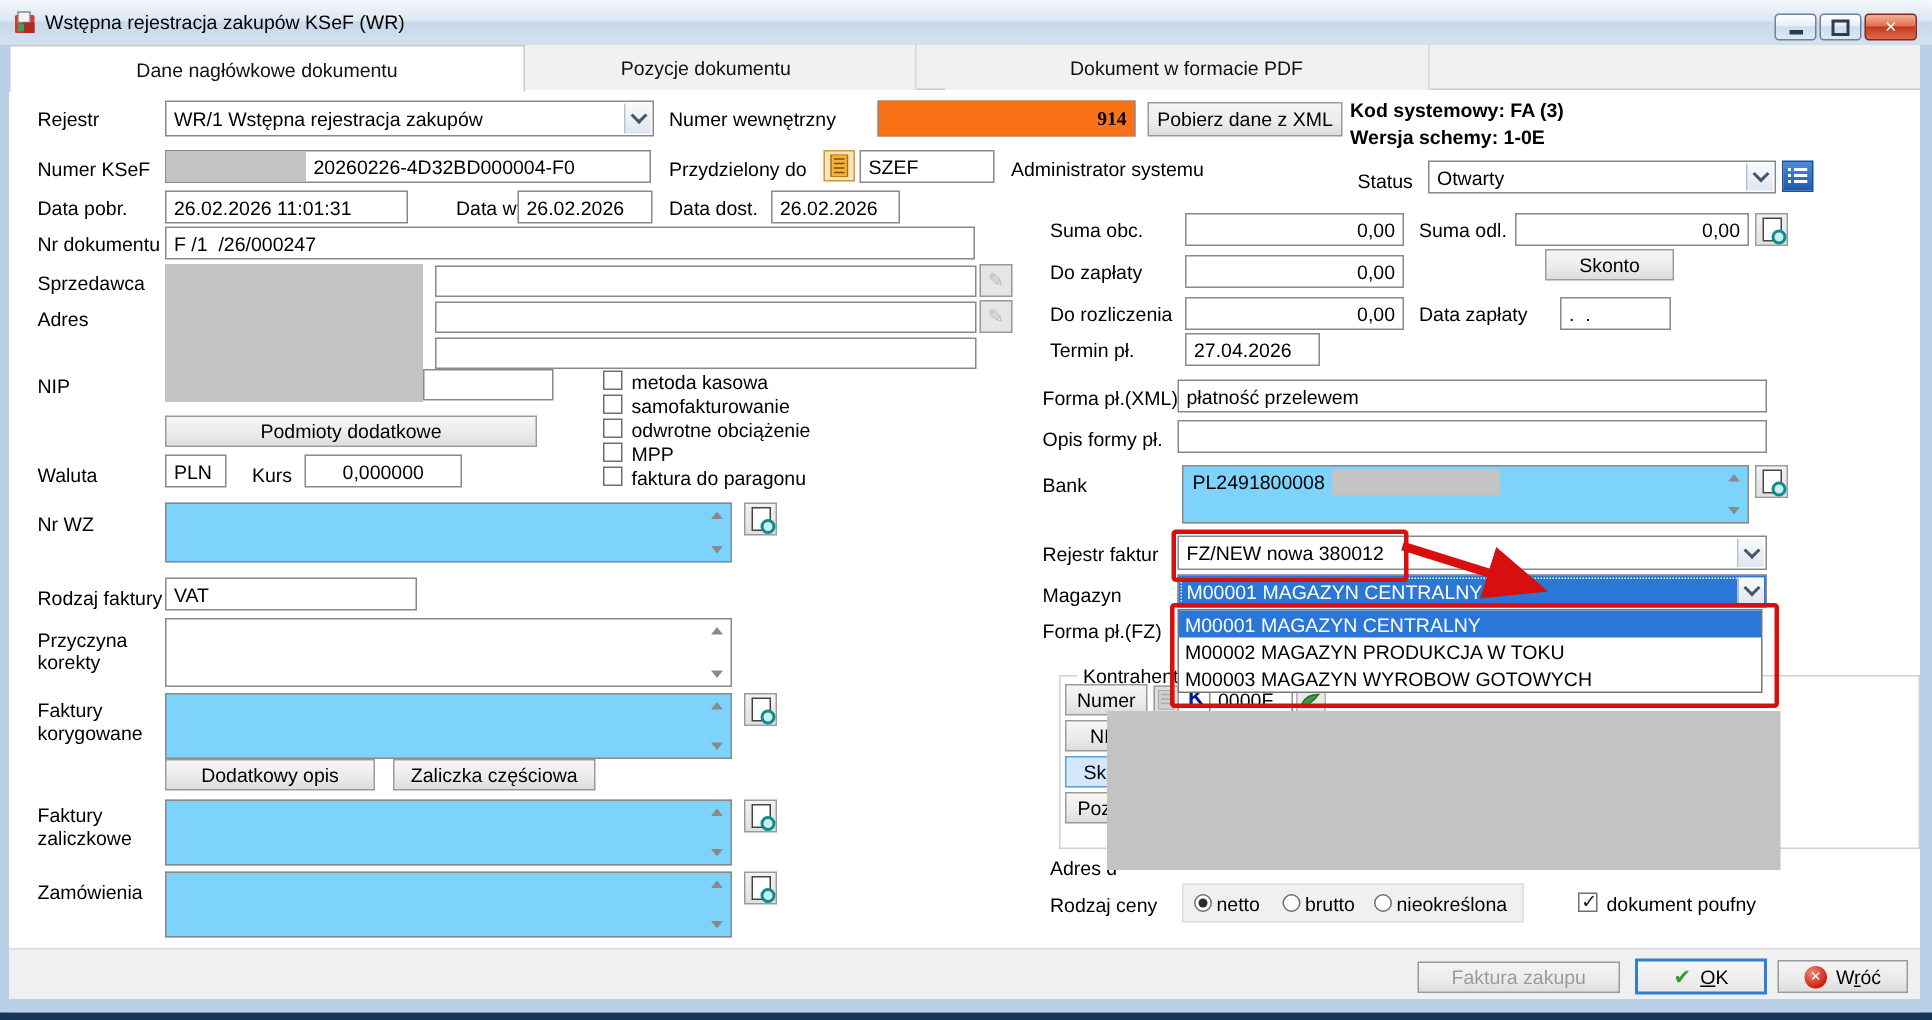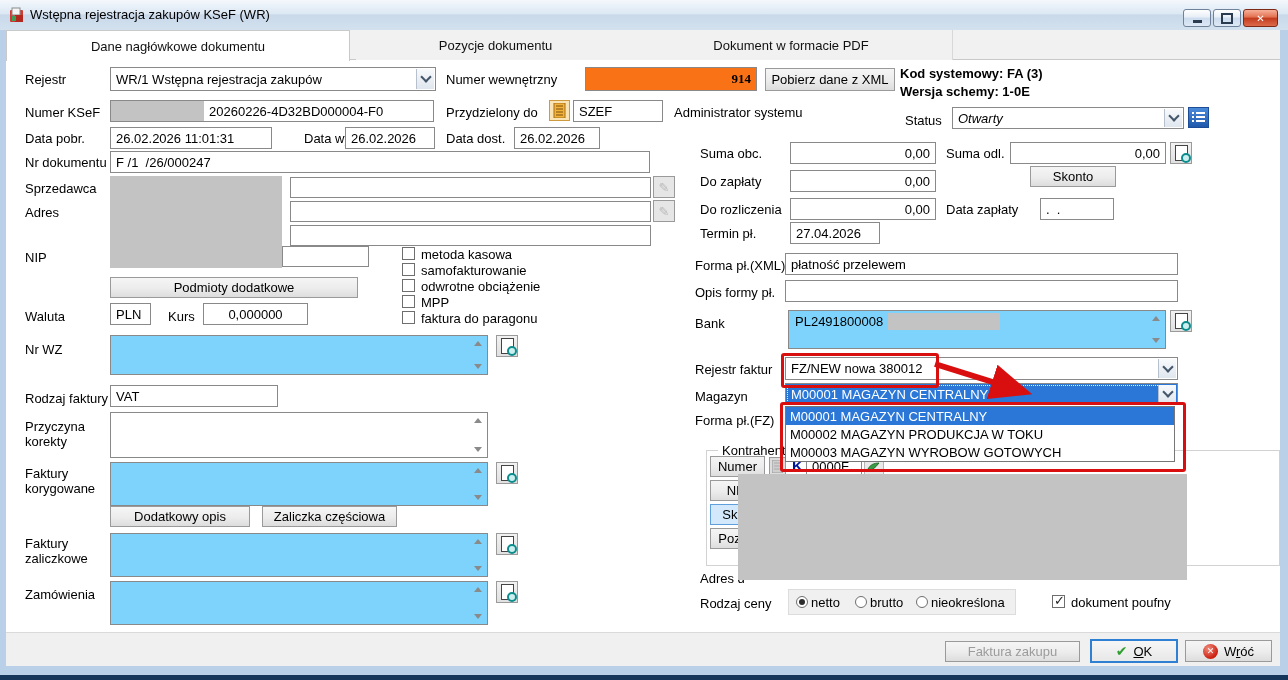--- a/index.html
+++ b/index.html
@@ -102,21 +102,21 @@
 
   <div class="strip" style="left:0;top:30px;width:6px;height:650px;"></div>
   <div class="strip" style="left:1280px;top:30px;width:8px;height:650px;"></div>
   <div class="strip" style="left:0;top:666px;width:1288px;height:9px;"></div>
   <div class="stripdark" style="left:0;top:675px;width:1288px;height:5px;"></div>
 
   <div class="tabstrip">
     <div class="tab active" style="left:0;width:344px;">
         <span>Dane nagłówkowe dokumentu</span>
       </div>
-    <div class="tab" style="left:350px;width:280px;">
+    <div class="tab" style="left:325px;width:280px;">
         <span>Pozycje dokumentu</span>
       </div>
     <div class="tab" style="left:624px;width:323px;">
         <span>Dokument w formacie PDF</span>
       </div>
     <div class="tab" style="left:947px;width:327px;border-right:none;margin-top:48px;">
         <span>Dokument w formacie XML</span>
       </div>
   </div>
 
@@ -147,21 +147,21 @@
         <rect x="1" y="0" width="11" height="15" fill="#f2b33d" stroke="#a66d14"></rect>
         <line x1="3" y1="3" x2="10" y2="3" stroke="#7c4f0a"></line>
         <line x1="3" y1="6" x2="10" y2="6" stroke="#7c4f0a"></line>
         <line x1="3" y1="9" x2="10" y2="9" stroke="#7c4f0a"></line>
         <line x1="3" y1="12" x2="10" y2="12" stroke="#7c4f0a"></line>
       </svg>
   </div>
   <div class="field" style="left:573px;top:100px;width:90px;height:22px;"><span>SZEF</span></div>
   <span class="lbl" style="left:674px;top:105px;">Administrator systemu</span>
   <span class="lbl" style="left:905px;top:113px;">Status</span>
-  <div class="field" style="left:952px;top:107px;width:232px;height:22px;padding-right:28px;font-style:italic;">
+  <div class="field" style="left:952px;top:107px;width:232px;height:22px;padding-right:28px;">
     <span>Otwarty</span>
     <div class="arrowbox"><div class="chev"></div></div>
   </div>
   <div class="icbtn" style="left:1188px;top:107px;width:21px;height:21px;background:linear-gradient(#4b8ada,#2059ab);border-color:#1c4d96;">
     <svg width="13" height="13">
         <rect x="0" y="1" width="2" height="2" fill="#fff"></rect>
         <rect x="4" y="1" width="9" height="2" fill="#fff"></rect>
         <rect x="0" y="5" width="2" height="2" fill="#fff"></rect>
         <rect x="4" y="5" width="9" height="2" fill="#fff"></rect>
         <rect x="0" y="9" width="2" height="2" fill="#fff"></rect>

